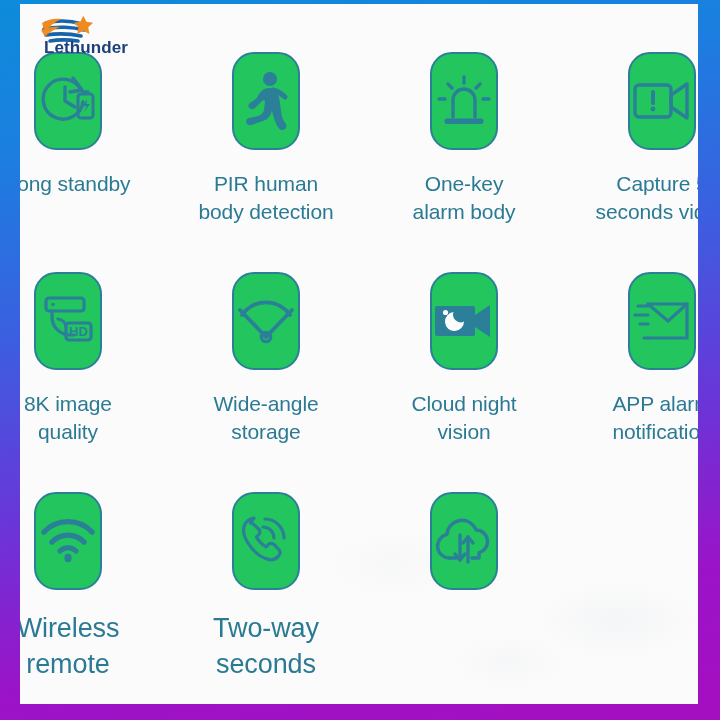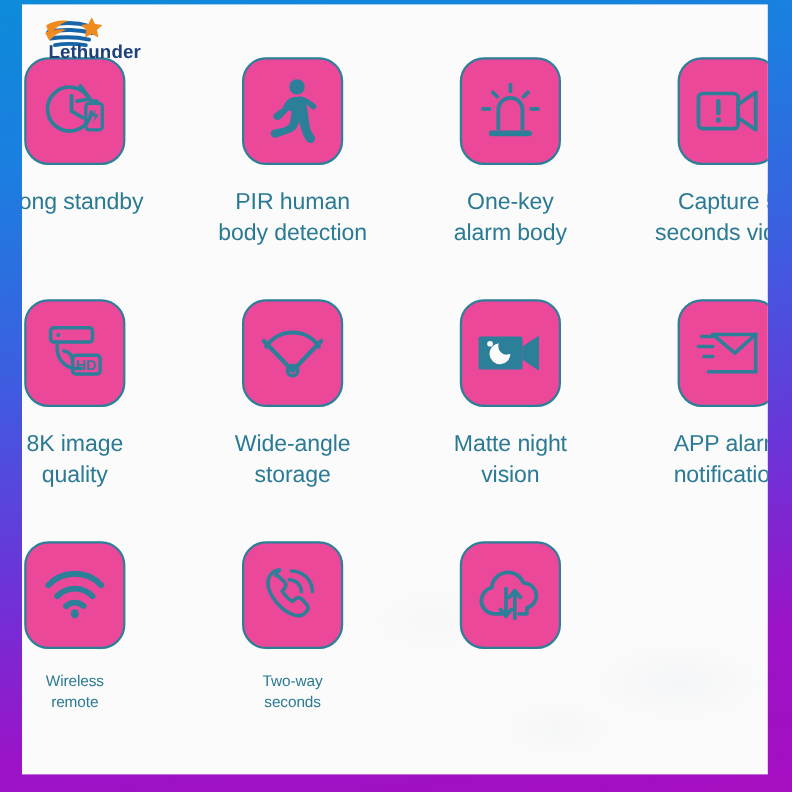--- a/index.html
+++ b/index.html
@@ -85,45 +85,45 @@
   }
 
   .cell {
     position: relative;
     display: flex;
     flex-direction: column;
     align-items: center;
   }
 
   .icon-box {
-    width: 92px;
+    width: 68px;
     height: 98px;
     border: 2px solid #2b7f99;
     border-radius: 22px;
-    background: #ec4899;
+    background: #22c55e;
     display: flex;
     align-items: center;
     justify-content: center;
     box-sizing: border-box;
   }
   .icon-box svg { display: block; }
 
   .cap {
     margin-top: 20px;
     text-align: center;
     font-size: 21px;
     line-height: 1.34;
     color: #2b7a94;
     font-weight: 400;
     white-space: pre-line;
     letter-spacing: -.1px;
   }
 
   
-  .cell.r3 .cap { font-size: 14px; }
+  .cell.r3 .cap { font-size: 27px; }
 </style>
 </head>
 <body>
 
 <div id="frame">
   <div id="card">
 
     <div id="logo">
       <svg width="150" height="48" viewBox="0 0 150 48">
         <g fill="none" stroke="#1565a8" stroke-width="3.6" stroke-linecap="round">
@@ -236,21 +236,21 @@
 
       <div class="cell r2">
         <div class="icon-box">
           <svg width="60" height="46" viewBox="0 0 60 46">
             <path d="M3 8 h36 a2 2 0 0 1 2 2 v26 a2 2 0 0 1 -2 2 h-36 a2 2 0 0 1 -2 -2 v-26 a2 2 0 0 1 2 -2 z" fill="#2b7f99"></path>
             <path d="M41 17 L56 7 V39 L41 29 Z" fill="#2b7f99"></path>
             <path d="M30 23.5 a9.5 9.5 0 1 1 -10.5 -9.4 a7.6 7.6 0 0 0 10.5 9.4 z" fill="#fdfdfd"></path>
             <circle cx="11.5" cy="14.5" r="2.6" fill="#fdfdfd"></circle>
           </svg>
         </div>
-        <div class="cap">Matte night
+        <div class="cap">Cloud night
 vision</div>
       </div>
 
       <div class="cell r2">
         <div class="icon-box">
           <svg width="60" height="46" viewBox="0 0 60 46">
             <path d="M16 6 H55 V40 H16" fill="none" stroke="#2b7f99" stroke-width="3.2" stroke-linecap="round"></path>
             <path d="M16 6 L36 23 L55 6" fill="none" stroke="#2b7f99" stroke-width="3.2" stroke-linejoin="round" stroke-linecap="round"></path>
             <g stroke="#2b7f99" stroke-width="3.2" stroke-linecap="round">
               <path d="M6 8 h10"></path>

